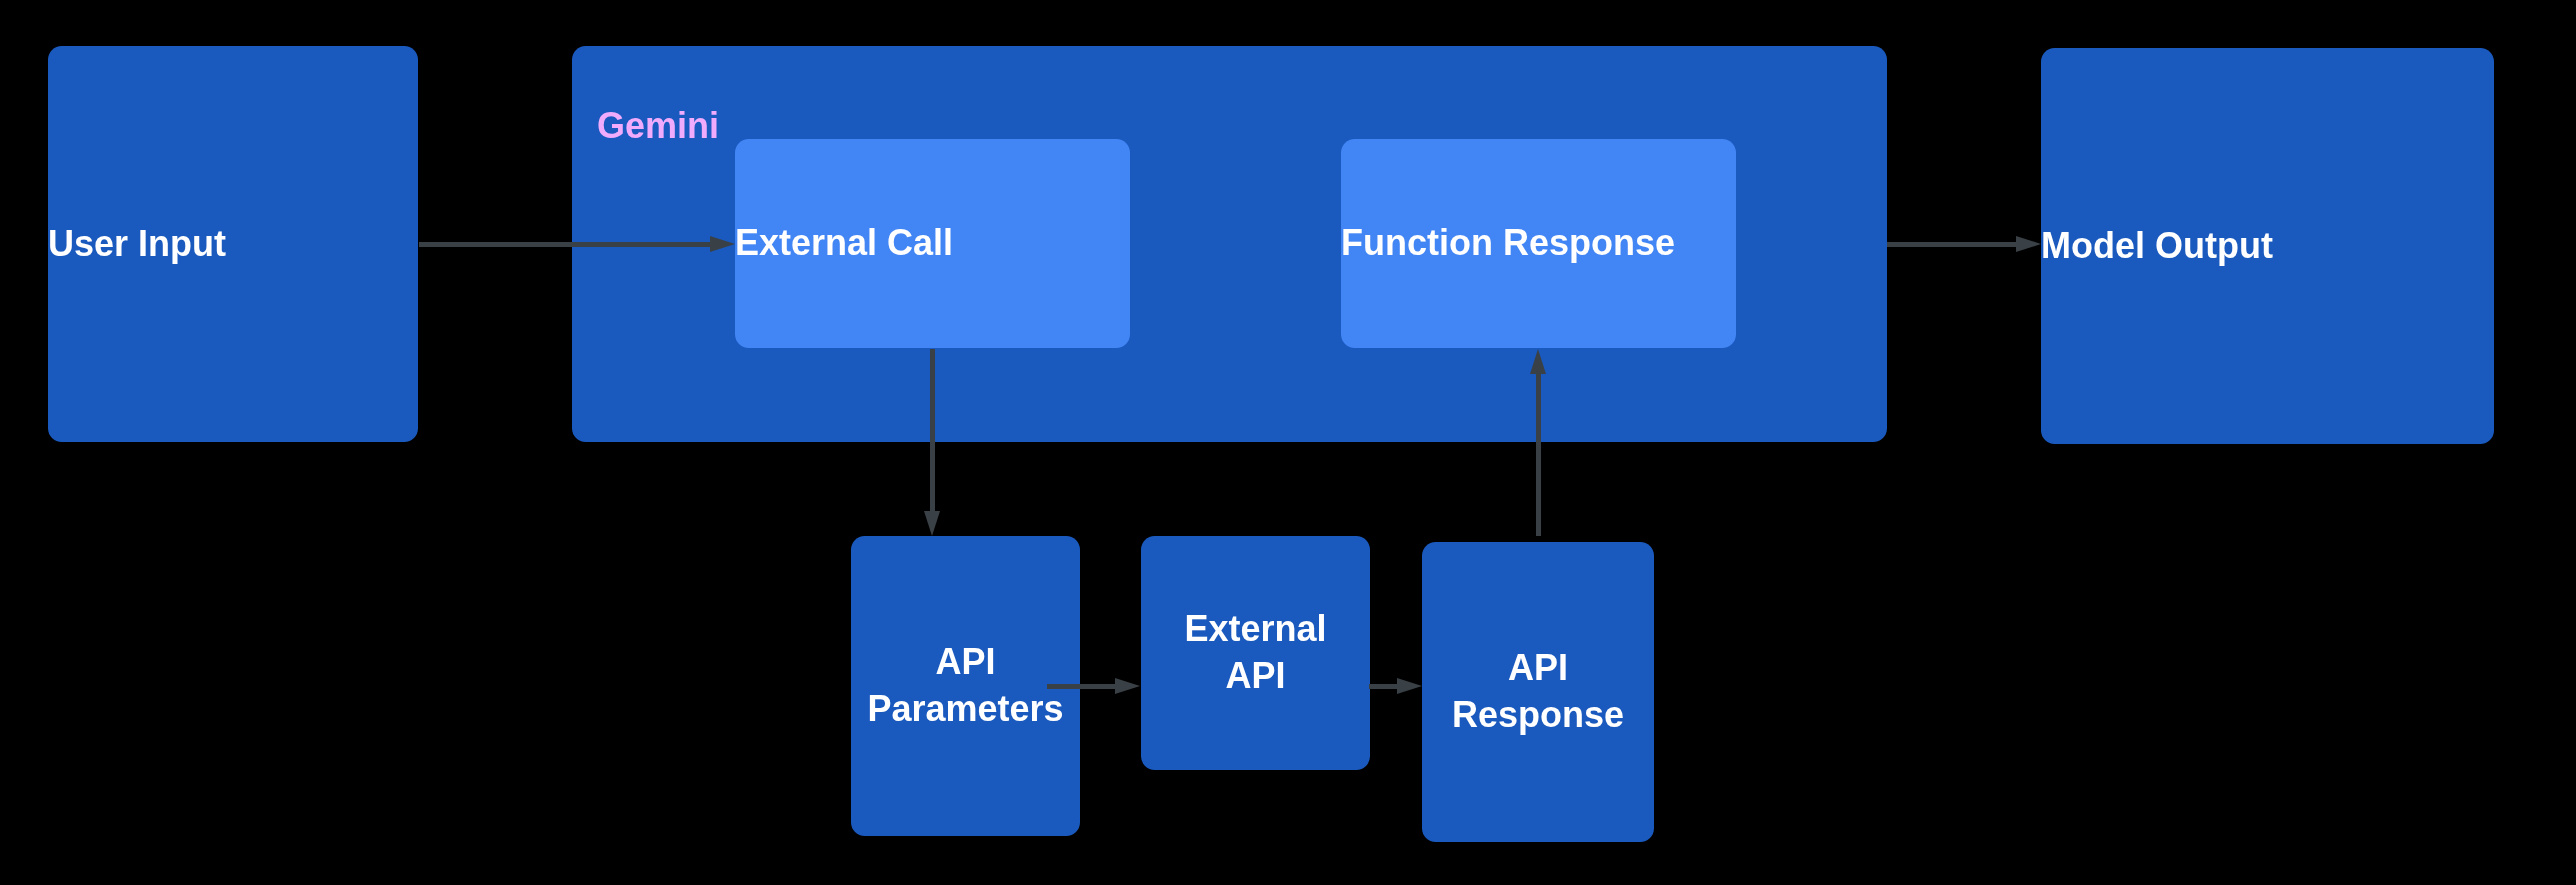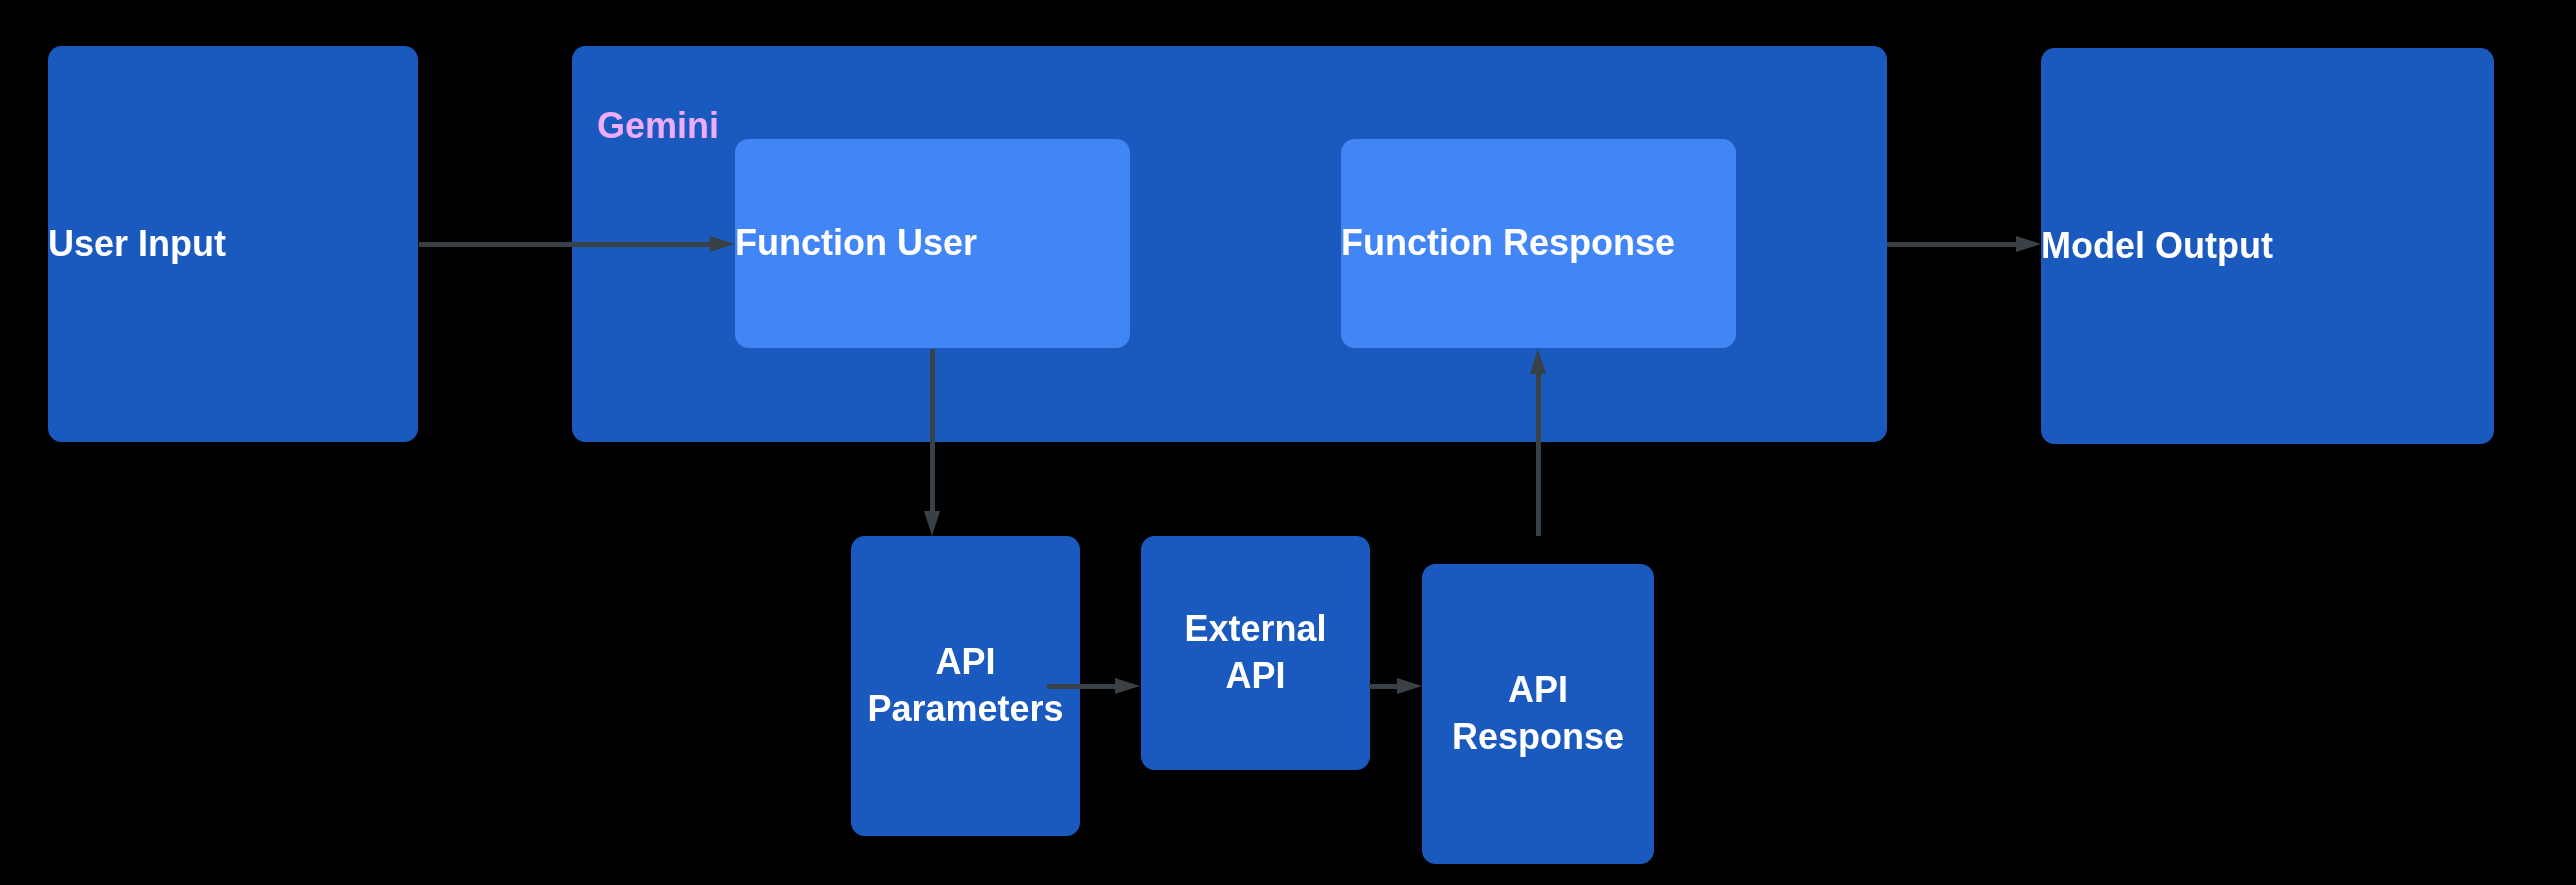--- a/index.html
+++ b/index.html
@@ -81,21 +81,21 @@
   }
 
   
   #node-user-input        { left: 48px;   top: 46px;  width: 370px; height: 396px; }
   #gemini-container       { left: 572px;  top: 46px;  width: 1315px; height: 396px; }
   #node-function-call     { left: 735px; top: 139px; width: 395px; height: 209px; }
   #node-function-response { left: 1341px; top: 139px; width: 395px; height: 209px; }
   #node-model-output      { left: 2041px; top: 48px;  width: 453px; height: 396px; }
   #node-api-parameters    { left: 819px; top: 536px; width: 229px; height: 300px; margin-left: 32px; }
   #node-external-api      { left: 1141px; top: 536px; width: 229px; height: 234px; }
-  #node-api-response      { left: 1422px; top: 564px; width: 232px; height: 300px; }
+  #node-api-response      { left: 1422px; top: 542px; width: 232px; height: 300px; }
 
   #arrow-user-to-fcall    { left: 419px;  top: 236px;  width: 316px; height: 17.4px; }
   #arrow-gemini-to-output { left: 1887px; top: 236px;  width: 154px; height: 17.4px; }
   #arrow-fcall-to-params  { left: 924px; top: 349px;  width: 17.4px;  height: 187px; }
   #arrow-params-to-extapi { left: 1047px; top: 678px; width: 93px; height: 17.4px; }
   #arrow-extapi-to-apires { left: 1369px; top: 678px; width: 53px;  height: 17.4px; }
   #arrow-apires-to-fresp  { left: 1530px; top: 349px;  width: 17.4px;  height: 187px; }
 </style>
 </head>
 <body>
@@ -104,21 +104,21 @@
 
   <div class="node outer" id="node-user-input">
     <span>User Input</span>
   </div>
 
   <div class="container-box" id="gemini-container">
     <div class="container-label">Gemini</div>
   </div>
 
   <div class="node inner" id="node-function-call">
-    <span>Function User</span>
+    <span>External Call</span>
   </div>
 
   <div class="node inner" id="node-function-response">
     <span>Function Response</span>
   </div>
 
   <div class="node outer" id="node-model-output">
     <span>Model Output</span>
   </div>
 

